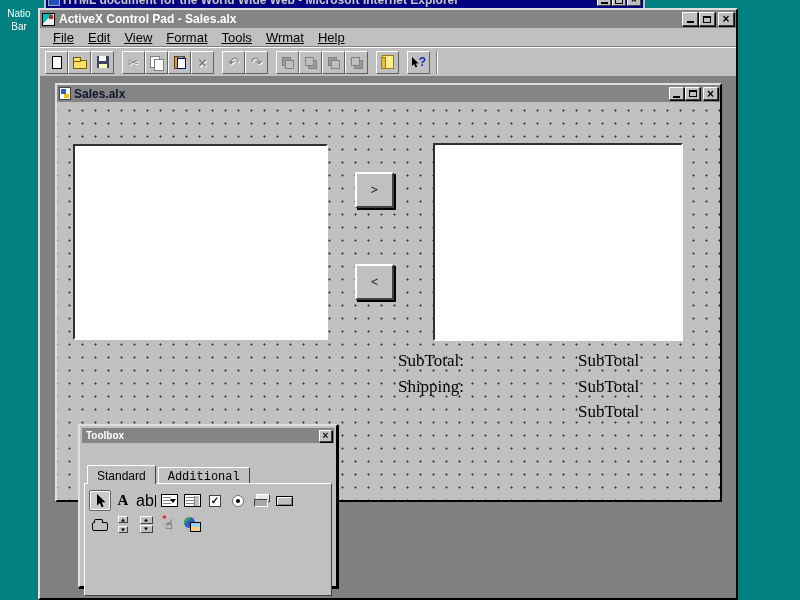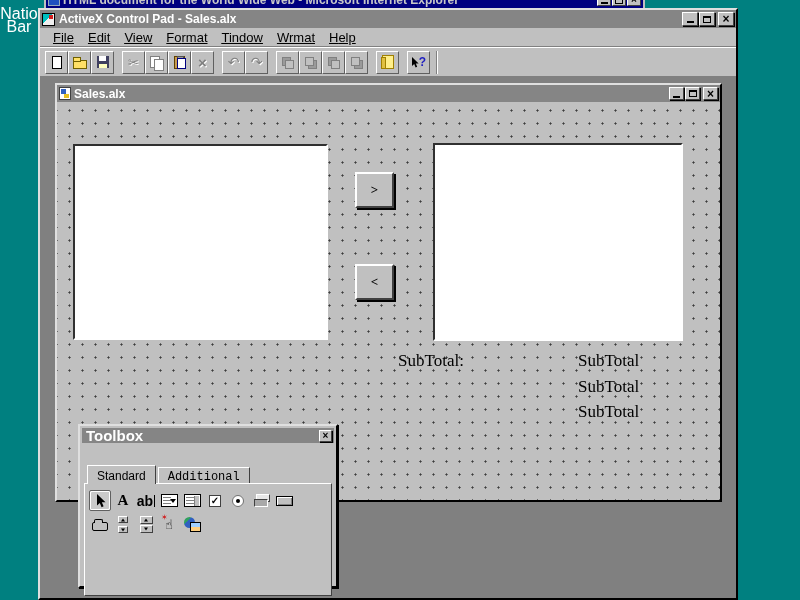--- a/index.html
+++ b/index.html
@@ -6,21 +6,21 @@
   html,body { width:800px; height:600px; }
   body {
     position:relative; overflow:hidden;
     background:#008080;
     font-family:"Liberation Sans", sans-serif;
     font-size:13px; color:#000;
   }
   
   .desktop-label {
     position:absolute; left:0; top:7; width:38px; top:7px;
-    color:#fff; font-size:16px; line-height:13px; text-align:center;
+    color:#fff; font-size:10px; line-height:13px; text-align:center;
     white-space:nowrap; overflow:hidden;
   }
   
   .ie-window {
     position:absolute; left:44px; top:0; width:601px; height:10px;
     overflow:hidden; background:#c0c0c0; padding:0 2px;
   }
   .ie-titlebar {
     position:relative; top:-9px; height:18px; background:#000080;
     display:flex; align-items:center; padding:0 2px;
@@ -118,21 +118,21 @@
   .mdi { flex:1; background:#808080; position:relative; overflow:hidden; }
   
   .child-window {
     position:absolute; left:15px; top:7px; width:667px; height:419px;
     background:#c0c0c0;
     border:2px solid; border-color:#dfdfdf #000 #000 #dfdfdf;
     display:flex; flex-direction:column;
   }
   .child-titlebar { height:17px; background:#858585; display:flex;
     align-items:center; padding:0 2px; flex:none; }
-  .child-titlebar .title-text { color:#ffffff; font-weight:bold; font-size:12px;
+  .child-titlebar .title-text { color:#0f172a; font-weight:bold; font-size:12px;
     margin-left:3px; flex:1; }
   .alx-icon { width:12px; height:13px; background:#fff; border:1px solid #404040;
     position:relative; flex:none; }
   .alx-icon::before { content:""; position:absolute; left:1px; top:1px;
     width:5px; height:5px; background:#3060c0; }
   .alx-icon::after { content:""; position:absolute; right:1px; bottom:1px;
     width:5px; height:4px; background:#e8c020; }
   .child-btn { width:15px; height:13px; }
   .form-area {
     flex:1; position:relative; overflow:hidden; background:#c0c0c0;
@@ -156,42 +156,42 @@
   .total-row .t-value { position:absolute; left:521px; }
   .row-0 { top:249px; } .row-1 { top:275px; } .row-2 { top:300px; }
   
   .toolbox {
     position:absolute; left:78px; top:424px; width:260px; height:164px;
     background:#c0c0c0; border:2px solid; border-color:#dfdfdf #000 #000 #dfdfdf;
     box-shadow:1px 1px 0 #000; z-index:50; padding:2px;
   }
   .tbx-titlebar { height:15px; background:#858585; display:flex;
     align-items:center; padding:0 2px; }
-  .tbx-titlebar .title-text { color:#fff; font-weight:bold; font-size:15px;
+  .tbx-titlebar .title-text { color:#fff; font-weight:bold; font-size:10px;
     flex:1; margin-left:2px; }
   .tbx-close { width:13px; height:12px; font-size:10px; }
   .tabs { display:flex; align-items:flex-end; padding-left:5px; margin-top:21px;
     position:relative; z-index:2; height:19px; }
   .tab { padding:2px 9px 1px 9px; font-size:12px; background:#c0c0c0;
     border:1px solid; border-color:#fff #404040 #c0c0c0 #fff;
     border-bottom:none; white-space:nowrap; }
   .tab.active { height:19px; padding-top:3px; position:relative; top:1px;
     box-shadow:0 1px 0 #c0c0c0; }
   .tab.inactive { height:16px; margin-left:2px;font-family:Liberation Mono, monospace; }
   .tab-panel { position:relative; margin:0 2px 0 2px; height:113px;
     border:1px solid; border-color:#fff #404040 #404040 #fff;
     background:#c0c0c0; padding:6px 3px 0 4px; }
   .tool-row { display:flex; align-items:center; margin-bottom:3px; }
   .tool-cell { width:22px; height:21px; display:flex; align-items:center;
     justify-content:center; flex:none; margin-right:1px; position:relative; }
   .tool-cell.selected { border:1px solid #606060; border-radius:2px;
     box-shadow:inset 1px 1px 0 #fff, inset -1px -1px 0 #fff; background:#cacaca; }
   .t-label-glyph { font-family:"Liberation Serif", serif; font-weight:bold;
     font-size:15px; }
-  .t-textbox { font-size:14px; font-weight:bold; display:flex; align-items:center; }
+  .t-textbox { font-size:16px; font-weight:normal; display:flex; align-items:center; }
   .t-textbox i { display:inline-block; width:1px; height:12px; background:#000;
     margin-left:1px; }
   .t-combo { width:17px; height:13px; background:#fff; border:1px solid #000;
     position:relative; }
   .t-combo::after { content:""; position:absolute; right:1px; top:4px;
     border:3px solid transparent; border-top:4px solid #000; }
   .t-combo::before { content:""; position:absolute; left:1px; top:2px;
     width:8px; height:8px;
     background:repeating-linear-gradient(#808080 0 1px, transparent 1px 3px); }
   .t-list { width:17px; height:13px; background:#fff; border:1px solid #000;
@@ -281,21 +281,21 @@
     <div class="win-btn gap">
         <span>×</span>
       </div>
   </div>
 
   <div class="menubar">
     <div class="menu-item"><span></span><span class="u">F</span><span>ile</span></div>
     <div class="menu-item"><span></span><span class="u">E</span><span>dit</span></div>
     <div class="menu-item"><span></span><span class="u">V</span><span>iew</span></div>
     <div class="menu-item"><span>F</span><span class="u">o</span><span>rmat</span></div>
-    <div class="menu-item"><span></span><span class="u">T</span><span>indow</span></div>
+    <div class="menu-item"><span></span><span class="u">T</span><span>ools</span></div>
     <div class="menu-item"><span></span><span class="u">W</span><span>rmat</span></div>
     <div class="menu-item"><span></span><span class="u">H</span><span>elp</span></div>
   </div>
 
   <div class="toolbar">
     <div class="tb-btn">
         <span class="i-new"></span>
       </div>
     <div class="tb-btn">
         <span class="i-open"></span>
@@ -371,20 +371,21 @@
       <div class="form-area">
         <div class="listbox listbox-left"></div>
         <div class="listbox listbox-right"></div>
         <div class="move-btn move-btn-right">&gt;</div>
         <div class="move-btn move-btn-left">&lt;</div>
         <div class="total-row row-0">
           <span class="t-label">SubTotal:</span>
           <span class="t-value">SubTotal</span>
         </div>
         <div class="total-row row-1">
+          <span class="t-label">Shipping:</span>
           <span class="t-value">SubTotal</span>
         </div>
         <div class="total-row row-2">
           <span class="t-value">SubTotal</span>
         </div>
       </div>
     </div>
   </div>
 </div>
 

